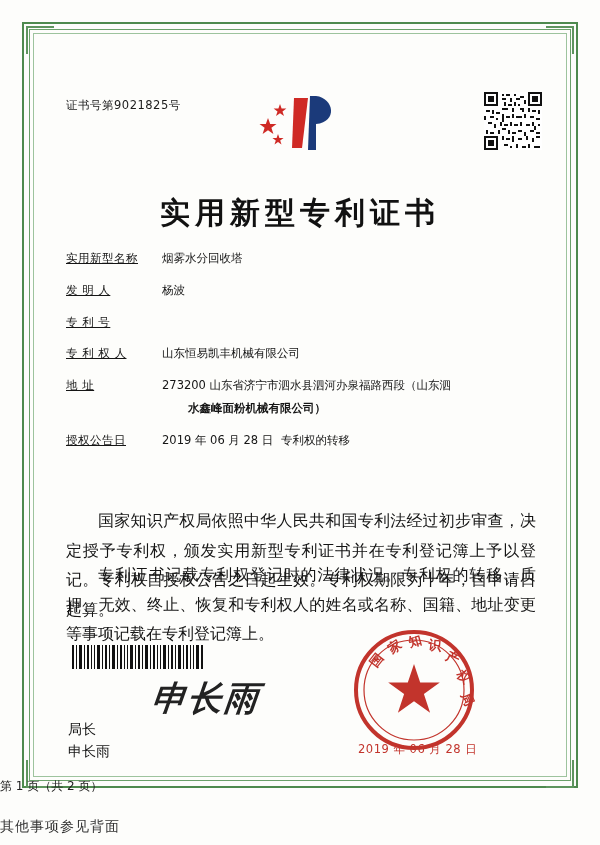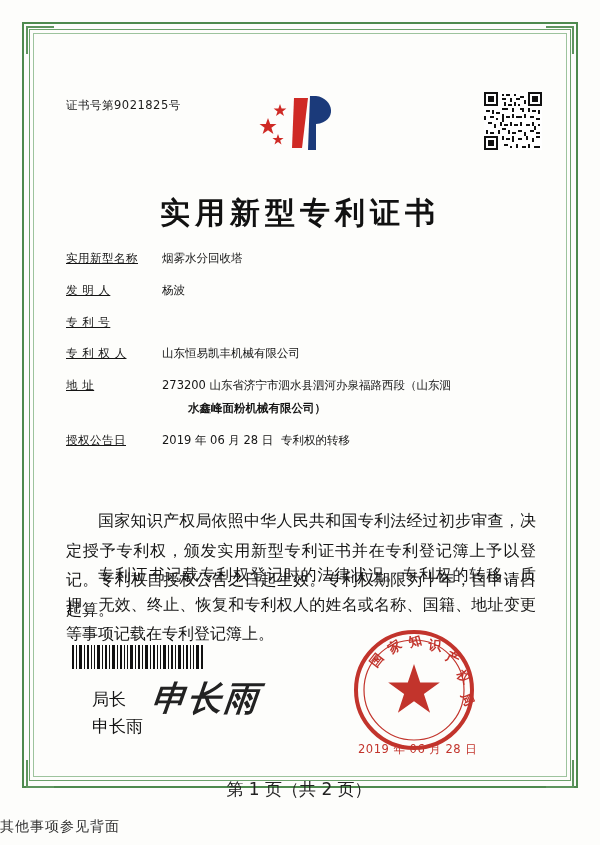--- a/index.html
+++ b/index.html
@@ -174,25 +174,24 @@
     position: absolute;
     left: 72px;
     top: 645px;
     width: 132px;
     height: 24px;
   }
 
   .sign-label {
     position: absolute;
     left: 68px;
-    top: 686px;
-    font-size: 17px;
+    top: 718px;
+    font-size: 14px;
     line-height: 1.6;
     color: #151515;
-    margin-left: 24px;
   }
   .signature {
     position: absolute;
     left: 152px;
     top: 676px;
     font-family: "DejaVu Serif", "Liberation Serif", serif;
     font-size: 34px;
     font-style: italic;
     font-weight: bold;
     color: #222;
@@ -213,22 +212,22 @@
     top: 742px;
     font-size: 11.5px;
     color: #c2342c;
     letter-spacing: 0.5px;
   }
 
   .page-no {
     position: absolute;
     left: 0; right: 2px;
     top: 778px;
-    text-align: center;
-    font-size: 17px;
+    text-align: left;
+    font-size: 12px;
     color: #222;
   }
   .footer-note {
     position: absolute;
     left: 0; right: 0;
     top: 818px;
     text-align: left;
     font-size: 14px;
     color: #333;
     letter-spacing: 1px;

